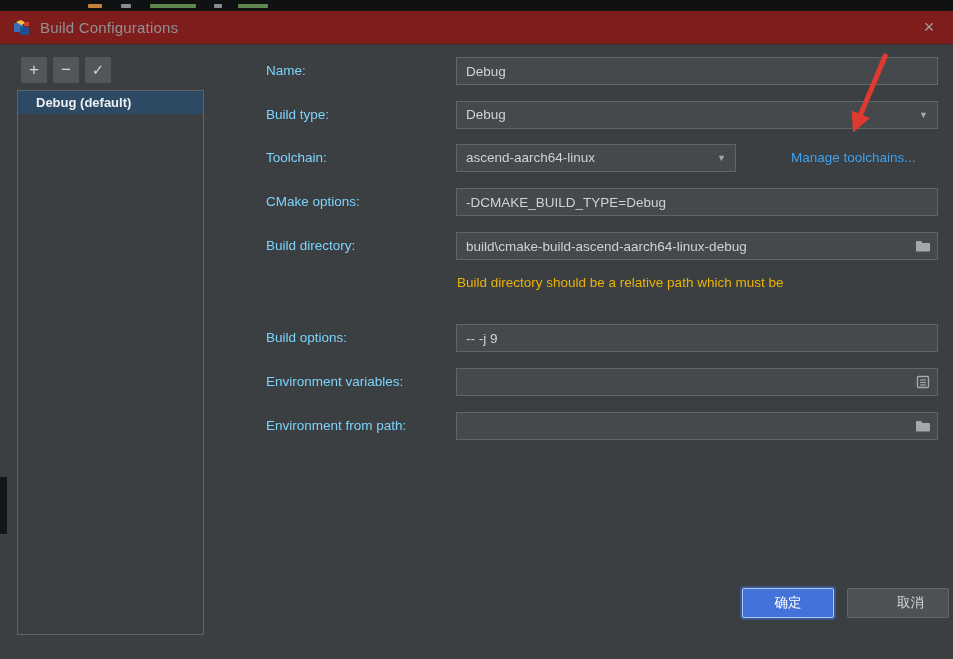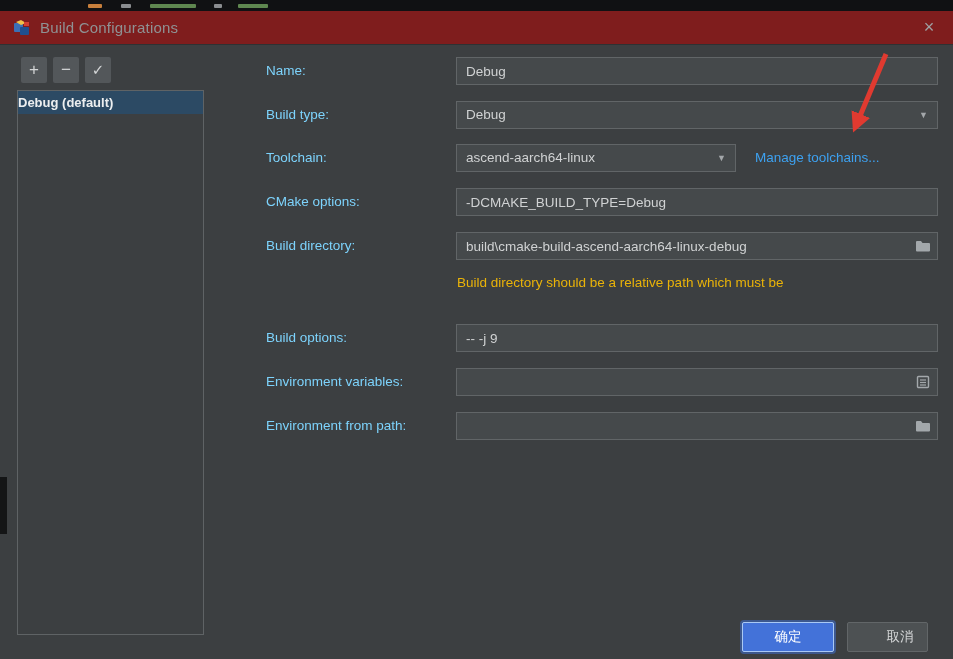--- a/index.html
+++ b/index.html
@@ -35,21 +35,21 @@
     position:absolute; top:57px; width:26px; height:26px; background:#53575a;
     border-radius:2px; color:#d3d5d6; font-size:17px; line-height:25px; text-align:center; cursor:pointer;
   }
   .tbtn.b1 { left:21px; } .tbtn.b2 { left:53px; } .tbtn.b3 { left:85px; font-size:15px; }
   .listbox {
     position:absolute; left:17px; top:90px; width:187px; height:545px;
     border:1px solid #5f6365; background:#3c3f41;
   }
   .list-item-selected {
     height:23px; background:#2c4a64; color:#eceeef; font-weight:bold;
-    font-size:13px; line-height:23px; cursor:default;
+    font-size:13px; line-height:23px; padding-left:18px; cursor:default;
   }
 
   
   .flabel { position:absolute; left:266px; font-size:13.5px; color:#7dd3fc; line-height:28px; height:28px; }
   .field { position:absolute; left:456px; height:28px; }
   .field input {
     width:100%; height:100%; background:#45494b; border:1px solid #616567;
     color:#d0d2d3; font-size:13.5px; padding:0 30px 0 9px; outline:none;
     font-family:"Liberation Sans","DejaVu Sans",sans-serif;
   }
@@ -59,35 +59,35 @@
     border:1px solid #616567; color:#d0d2d3; font-size:13.5px; line-height:26px;
     padding-left:9px; cursor:pointer;
   }
   .combo .arrow {
     position:absolute; right:9px; top:0; height:26px; line-height:26px;
     font-size:9px; color:#a3a7aa;
   }
   .field-icon { position:absolute; right:7px; top:6px; width:16px; height:16px; cursor:pointer; }
   .hint { position:absolute; left:457px; top:272px; width:450px; font-size:13.5px; color:#eab308; line-height:21px; }
   .link {
-    position:absolute; left:755px; top:144px; height:28px; line-height:28px;
+    position:absolute; left:791px; top:144px; height:28px; line-height:28px;
     font-size:13.5px; color:#3da1f0; cursor:pointer; white-space:nowrap;
   }
 
   
   .btn {
-    position:absolute; top:622px; height:30px; font-size:13.5px; text-align:center;
+    position:absolute; top:588px; height:30px; font-size:13.5px; text-align:center;
     line-height:28px; cursor:pointer; border-radius:2px;
   }
   .btn-ok {
     left:742px; width:92px; background:#4372d9; color:#ffffff;
     border:1px solid #a9c9f5; box-shadow:0 0 0 2px rgba(62,110,205,.55);
   }
   .btn-cancel {
-    left:847px; width:81px; background:#4d5153; color:#d4d6d7; border:1px solid #626668;padding-left:25px;
+    left:847px; width:102px; background:#4d5153; color:#d4d6d7; border:1px solid #626668;padding-left:25px;
   }
 
   .annot { position:absolute; left:828px; top:48px; width:72px; height:100px; pointer-events:none; }
 </style>
 </head>
 <body>
 
 <div class="screen">
 
   <div class="bg-strip">

